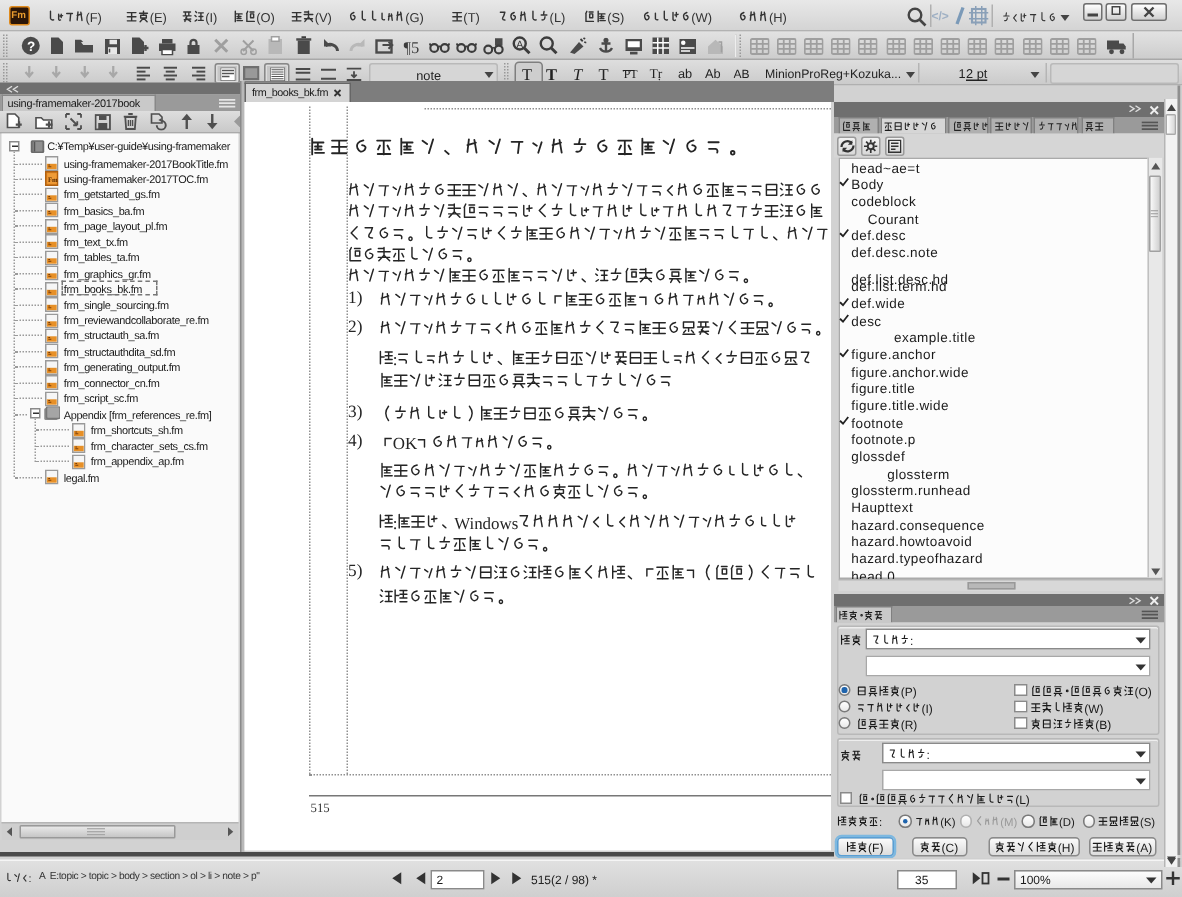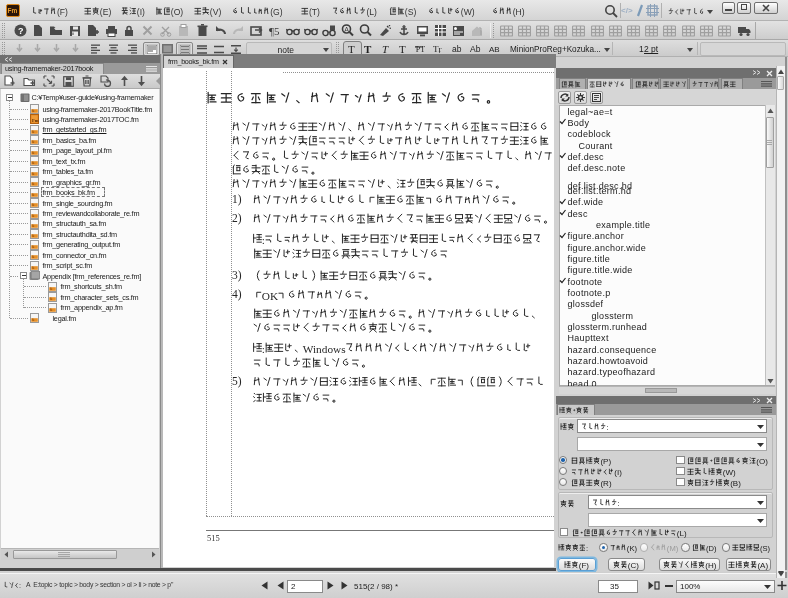--- a/index.html
+++ b/index.html
@@ -433,21 +433,21 @@
       <rect x="1.5" y="1.5" width="6" height="7" fill="#ef9c38"></rect>
       <text x="2" y="7.5" font-size="4.5" font-family="Liberation Serif" font-weight="bold" fill="#5a2d05">Fm</text>
     </svg>
 <div style="position:absolute;left:42.5px;top:114.95px;font:7.3px 'Liberation Sans', sans-serif;color:#1a1a1a;white-space:pre;letter-spacing:-0.25px;">using-framemaker-2017TOC.fm</div>
 <div style="position:absolute;left:10px;top:129.4px;width:18px;height:1px;border-top:1px dotted #9a9a9a;height:0;"></div>
 <svg style="position:absolute;left:30px;top:124.9px;" width="9" height="10" viewBox="0 0 9 10">
       <rect x="0.5" y="0.5" width="8" height="9" fill="#f6f6f6" stroke="#9a9a9a"></rect>
       <rect x="1.2" y="5.2" width="6.6" height="3.6" fill="#e79027"></rect>
       <path d="M2.2 6h1.2M2.2 7.2h2" stroke="#7a3c08" stroke-width="0.7"></path>
     </svg>
-<div style="position:absolute;left:42.5px;top:125.4px;font:7.3px 'Liberation Sans', sans-serif;color:#1a1a1a;white-space:pre;letter-spacing:-0.25px;text-decoration:underline;">frm_getstarted_gs.fm</div>
+<div style="position:absolute;left:42.5px;top:125.4px;font:7.3px 'Liberation Sans', sans-serif;color:#1a1a1a;white-space:pre;letter-spacing:-0.25px;">frm_getstarted_gs.fm</div>
 <div style="position:absolute;left:10px;top:139.85px;width:18px;height:1px;border-top:1px dotted #9a9a9a;height:0;"></div>
 <svg style="position:absolute;left:30px;top:135.35px;" width="9" height="10" viewBox="0 0 9 10">
       <rect x="0.5" y="0.5" width="8" height="9" fill="#f6f6f6" stroke="#9a9a9a"></rect>
       <rect x="1.2" y="5.2" width="6.6" height="3.6" fill="#e79027"></rect>
       <path d="M2.2 6h1.2M2.2 7.2h2" stroke="#7a3c08" stroke-width="0.7"></path>
     </svg>
 <div style="position:absolute;left:42.5px;top:135.85px;font:7.3px 'Liberation Sans', sans-serif;color:#1a1a1a;white-space:pre;letter-spacing:-0.25px;">frm_basics_ba.fm</div>
 <div style="position:absolute;left:10px;top:150.3px;width:18px;height:1px;border-top:1px dotted #9a9a9a;height:0;"></div>
 <svg style="position:absolute;left:30px;top:145.8px;" width="9" height="10" viewBox="0 0 9 10">
       <rect x="0.5" y="0.5" width="8" height="9" fill="#f6f6f6" stroke="#9a9a9a"></rect>
@@ -561,21 +561,21 @@
       <rect x="1.2" y="5.2" width="6.6" height="3.6" fill="#e79027"></rect>
       <path d="M2.2 6h1.2M2.2 7.2h2" stroke="#7a3c08" stroke-width="0.7"></path>
     </svg>
 <div style="position:absolute;left:60.5px;top:303.05px;font:7.3px 'Liberation Sans', sans-serif;color:#1a1a1a;white-space:pre;letter-spacing:-0.25px;">frm_appendix_ap.fm</div>
 <div style="position:absolute;left:10px;top:317.5px;width:18px;height:1px;border-top:1px dotted #9a9a9a;height:0;"></div>
 <svg style="position:absolute;left:30px;top:313px;" width="9" height="10" viewBox="0 0 9 10">
       <rect x="0.5" y="0.5" width="8" height="9" fill="#f6f6f6" stroke="#9a9a9a"></rect>
       <rect x="1.2" y="5.2" width="6.6" height="3.6" fill="#e79027"></rect>
       <path d="M2.2 6h1.2M2.2 7.2h2" stroke="#7a3c08" stroke-width="0.7"></path>
     </svg>
-<div style="position:absolute;left:42.5px;top:313.5px;font:7.3px 'Liberation Sans', sans-serif;color:#1a1a1a;white-space:pre;letter-spacing:-0.25px;margin-left:10px;">legal.fm</div>
+<div style="position:absolute;left:42.5px;top:313.5px;font:7.3px 'Liberation Sans', sans-serif;color:#1a1a1a;white-space:pre;letter-spacing:-0.25px;">legal.fm</div>
 <div style="position:absolute;left:1px;top:548px;width:158px;height:12px;background:#cfcfcf;border-top:1px solid #b5b5b5;"></div>
 <svg style="position:absolute;left:3px;top:551px;" width="7" height="7" viewBox="0 0 7 7">
       <path d="M5 0.5L1.5 3.5L5 6.5z" fill="#555"></path>
     </svg>
 <svg style="position:absolute;left:150px;top:551px;" width="7" height="7" viewBox="0 0 7 7">
       <path d="M2 0.5L5.5 3.5L2 6.5z" fill="#555"></path>
     </svg>
 <div style="position:absolute;left:13px;top:549.5px;width:104px;height:9px;background:linear-gradient(#e8e8e8,#c6c6c6);border:1px solid #999;border-radius:1px;"></div>
 <svg style="position:absolute;left:58px;top:552px;" width="12" height="5" viewBox="0 0 12 5">
       <path d="M0 0.5h12M0 2.5h12M0 4.5h12" stroke="#999" stroke-width="0.8"></path>
@@ -717,21 +717,21 @@
     </svg>
 <svg style="position:absolute;left:576px;top:92.5px;" width="9" height="9" viewBox="0 0 9 9">
       <circle cx="4.5" cy="4.5" r="2" fill="none" stroke="#333" stroke-width="1.3"></circle>
       <path d="M4.5 0v2M4.5 7v2M0 4.5h2M7 4.5h2M1.4 1.4l1.4 1.4M6.2 6.2l1.4 1.4M7.6 1.4L6.2 2.8M2.8 6.2L1.4 7.6" stroke="#333" stroke-width="1.1"></path>
     </svg>
 <svg style="position:absolute;left:592px;top:92.5px;" width="9" height="9" viewBox="0 0 9 9">
       <rect x="0.5" y="0.5" width="8" height="8" fill="none" stroke="#333"></rect>
       <path d="M2 2.5h5M2 4.5h5M2 6.5h3" stroke="#333" stroke-width="0.9"></path>
     </svg>
 <div style="position:absolute;left:558.5px;top:104.5px;width:216.5px;height:281.5px;background:#fcfcfc;border:1px solid #aaa;"></div>
-<div style="position:absolute;left:567.5px;top:106.5px;font:9px 'Liberation Sans', sans-serif;color:#1a1a1a;white-space:pre;letter-spacing:0.3px;">legal~ae=t</div>
+<div style="position:absolute;left:567.5px;top:106.5px;font:9px 'Liberation Sans', sans-serif;color:#1a1a1a;white-space:pre;letter-spacing:0.3px;">head~ae=t</div>
 <svg style="position:absolute;left:558.5px;top:118.34px;" width="7" height="7" viewBox="0 0 7 7">
       <path d="M1 3.5L3 5.5L6.5 1" fill="none" stroke="#222" stroke-width="1.2"></path>
     </svg>
 <div style="position:absolute;left:567.5px;top:117.84px;font:9px 'Liberation Sans', sans-serif;color:#1a1a1a;white-space:pre;letter-spacing:0.3px;">Body</div>
 <div style="position:absolute;left:567.5px;top:129.18px;font:9px 'Liberation Sans', sans-serif;color:#1a1a1a;white-space:pre;letter-spacing:0.3px;">codeblock</div>
 <div style="position:absolute;left:567.5px;top:140.52px;font:9px 'Liberation Sans', sans-serif;color:#1a1a1a;white-space:pre;letter-spacing:0.3px;padding-left:11px;">Courant</div>
 <svg style="position:absolute;left:558.5px;top:152.36px;" width="7" height="7" viewBox="0 0 7 7">
       <path d="M1 3.5L3 5.5L6.5 1" fill="none" stroke="#222" stroke-width="1.2"></path>
     </svg>
 <div style="position:absolute;left:567.5px;top:151.86px;font:9px 'Liberation Sans', sans-serif;color:#1a1a1a;white-space:pre;letter-spacing:0.3px;">def.desc</div>

